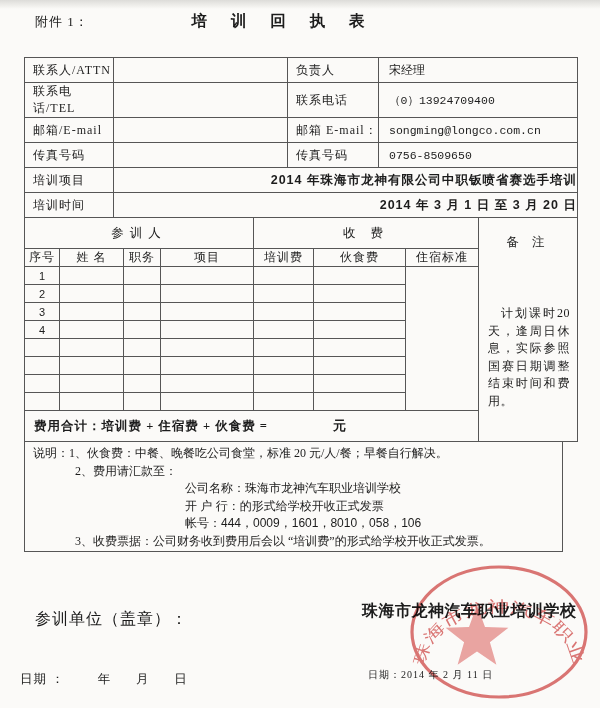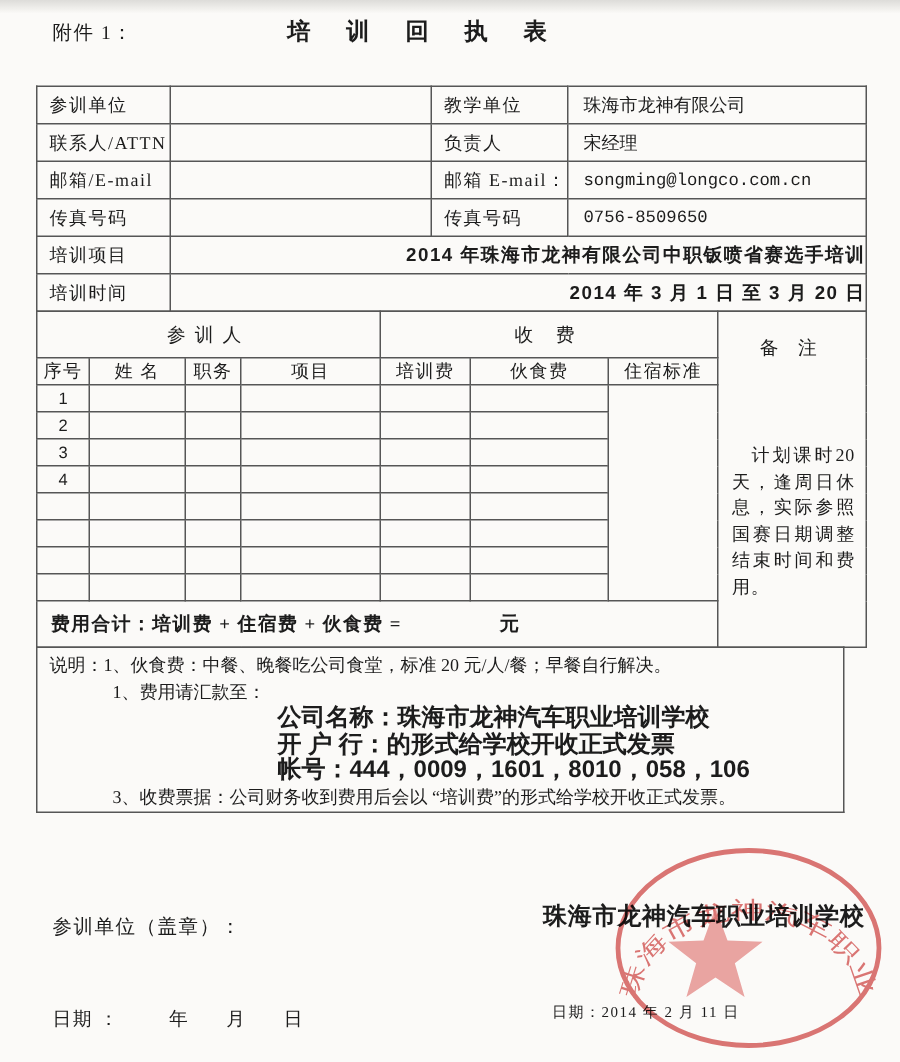--- a/index.html
+++ b/index.html
@@ -47,27 +47,27 @@
     margin:54px 7px 0 9px;text-align:justify;font-size:12px;line-height:17.5px;
     text-indent:13px;letter-spacing:0.5px;
   }
   .total-row td{height:30px;text-align:left;}
   .total-label{font-weight:bold;padding-left:9px;font-size:12.5px;letter-spacing:1px;}
   .total-unit{font-weight:bold;margin-left:62px;font-size:13px;}
   .tC td{height:106px;vertical-align:top;text-align:left;}
   .nline{line-height:17.6px;white-space:nowrap;}
   .n1{padding-left:8px;padding-top:3px;}
   .n2,.n6{padding-left:50px;}
-  .n3,.n4,.n5{padding-left:160px;font-family:"Liberation Sans", sans-serif;font-weight:bold;font-size:16px;}
-  .ftr-sign{position:absolute;left:35px;top:609px;font-size:13px;letter-spacing:1px;}
+  .n3,.n4,.n5{padding-left:160px;font-family:"Liberation Sans", sans-serif;font-weight:normal;font-size:12px;}
+  .ftr-sign{position:absolute;left:35px;top:609px;font-size:16px;letter-spacing:1px;}
   .ftr-org{
     position:absolute;left:362px;top:601px;
     font-family:"Liberation Sans", sans-serif;font-weight:bold;font-size:16px;letter-spacing:0.5px;
   }
-  .ftr-dateL{position:absolute;left:35px;top:671px;font-size:12.5px;white-space:pre;letter-spacing:1px;}
+  .ftr-dateL{position:absolute;left:20px;top:671px;font-size:12.5px;white-space:pre;letter-spacing:1px;}
   .ftr-dateR{position:absolute;left:368px;top:668px;font-size:10px;letter-spacing:1px;}
   .stamp{
     position:absolute;left:403px;top:556px;width:195px;height:152px;
     opacity:0.78;mix-blend-mode:multiply;pointer-events:none;
   }
 </style>
 </head>
 <body>
 
 <div class="topband"></div>
@@ -78,31 +78,31 @@
 <div class="formwrap">
 
   <table class="tA">
     <colgroup>
         <col style="width:89px">
         <col style="width:174px">
         <col style="width:91px">
         <col style="width:199px">
       </colgroup>
     <tbody>
-        <tr>
-      <td class="lab">参训单位</td>
-      <td class="val"></td>
-      <td class="lab">教学单位</td>
-      <td class="val">珠海市龙神有限公司</td>
-    </tr>
     <tr>
       <td class="lab">联系人/ATTN</td>
       <td class="val"></td>
       <td class="lab">负责人</td>
       <td class="val">宋经理</td>
+    </tr>
+    <tr>
+      <td class="lab">联系电话/TEL</td>
+      <td class="val"></td>
+      <td class="lab">联系电话</td>
+      <td class="val mono">（0）13924709400</td>
     </tr>
     <tr>
       <td class="lab">邮箱/E-mail</td>
       <td class="val"></td>
       <td class="lab">邮箱 E-mail：</td>
       <td class="val mono">songming@longco.com.cn</td>
     </tr>
     <tr>
       <td class="lab">传真号码</td>
       <td class="val"></td>
@@ -221,21 +221,21 @@
       </td>
     </tr>
   </tbody>
     </table>
 
   <table class="tC">
     <tbody>
         <tr>
       <td>
         <div class="nline n1">说明：1、伙食费：中餐、晚餐吃公司食堂，标准 20 元/人/餐；早餐自行解决。</div>
-        <div class="nline n2">1、费用请汇款至：</div>
+        <div class="nline n2">2、费用请汇款至：</div>
         <div class="nline n3">公司名称：珠海市龙神汽车职业培训学校</div>
         <div class="nline n4">开 户 行：的形式给学校开收正式发票</div>
         <div class="nline n5">帐号：444，0009，1601，8010，058，106</div>
         <div class="nline n6">3、收费票据：公司财务收到费用后会以 “培训费”的形式给学校开收正式发票。</div>
       </td>
     </tr>
   </tbody>
     </table>
 </div>
 

